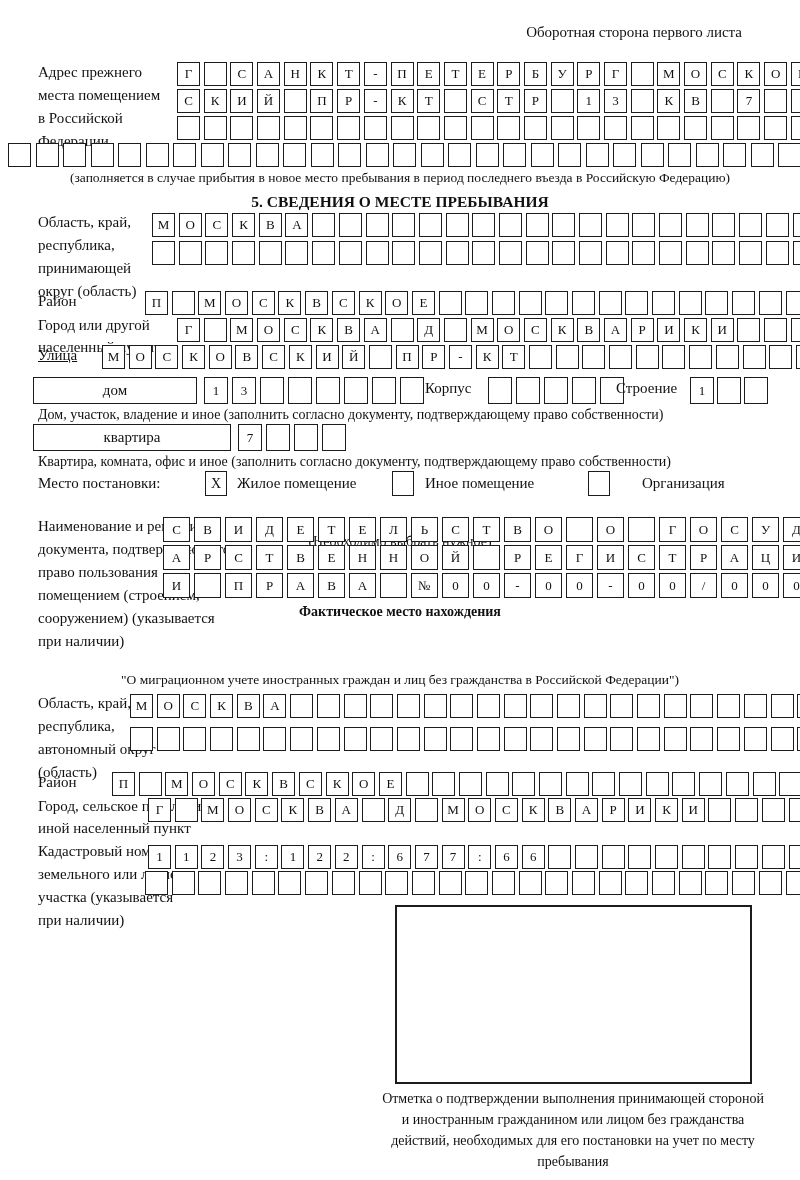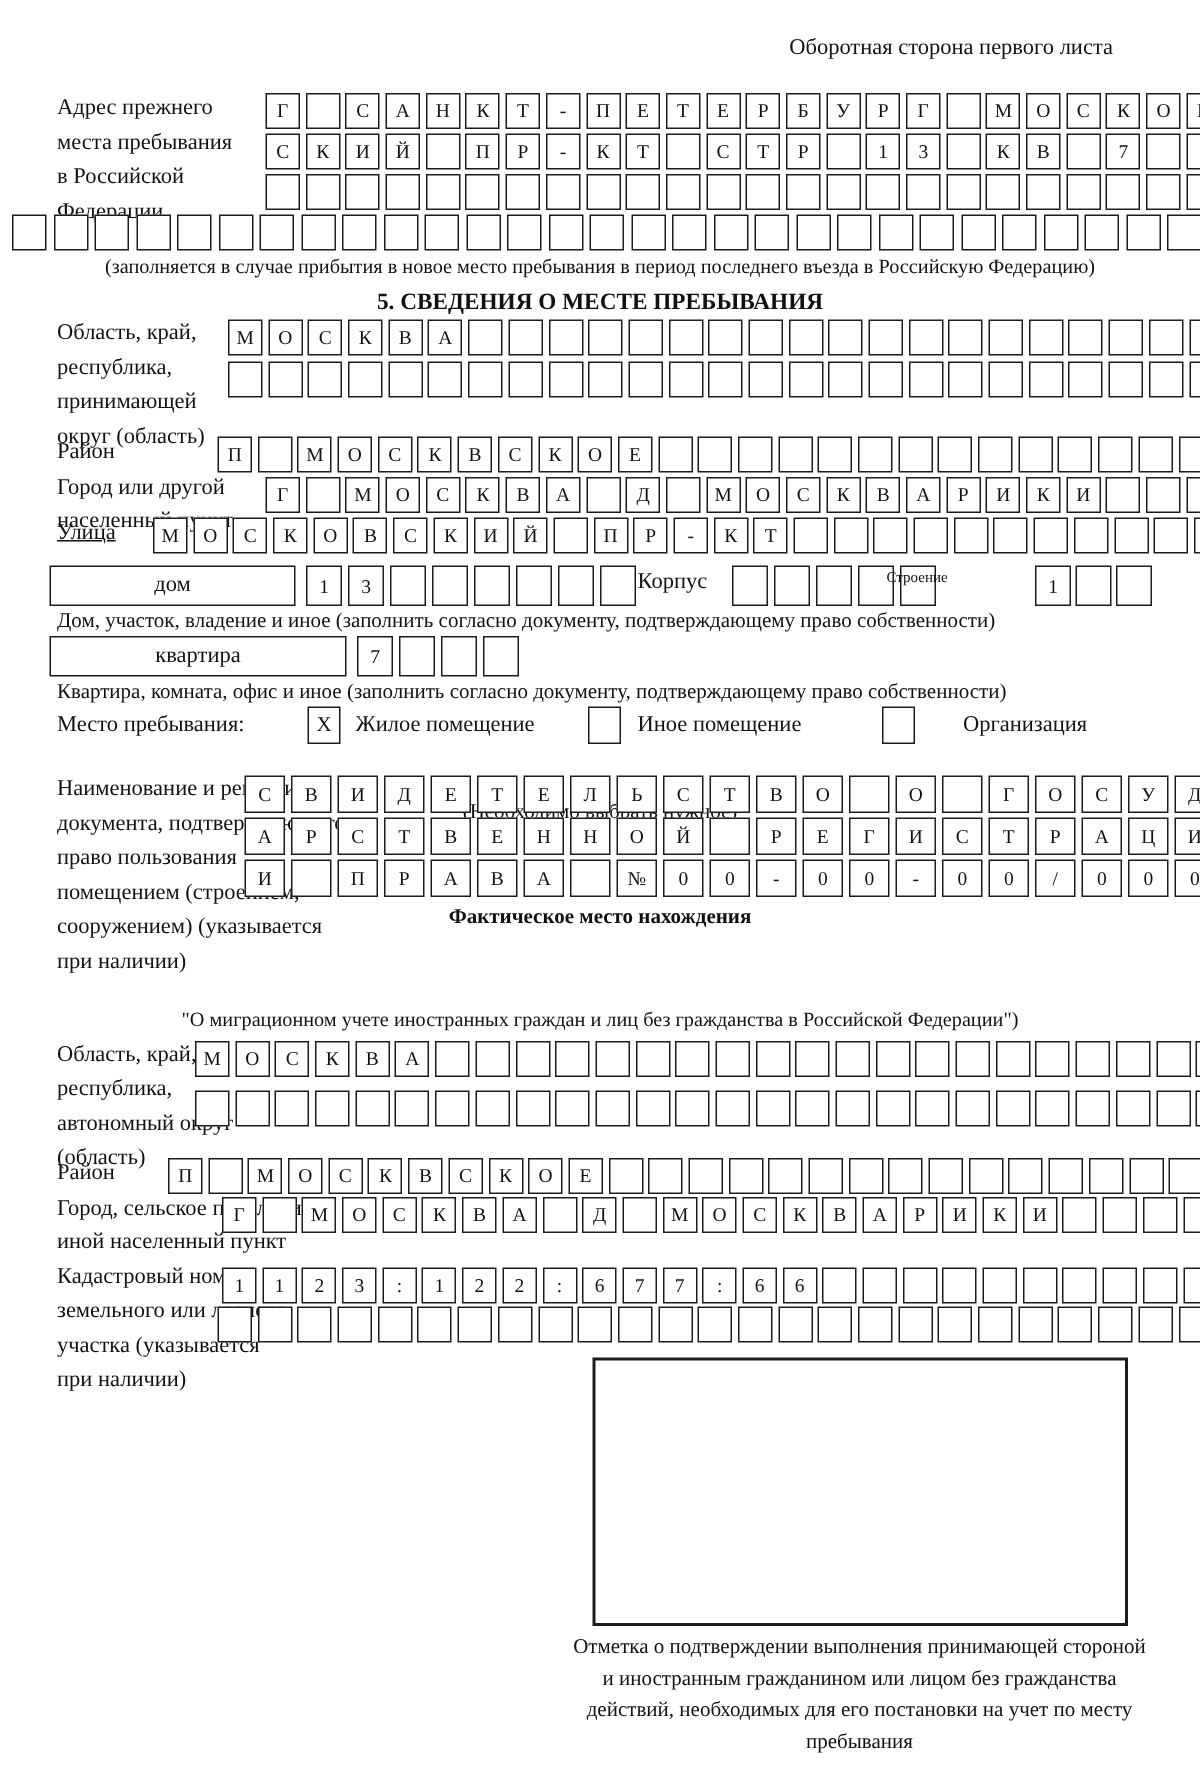--- a/index.html
+++ b/index.html
@@ -26,21 +26,21 @@
   .stamp{position:absolute;border:2px solid #1c1c1c;background:#fff;}
 </style>
 </head>
 <body>
 
 <div class="page">
 
   <div class="abs" style="top:24px;right:58px;font-size:15px;">Оборотная сторона первого листа</div>
 
   <div class="abs lbl" style="left:38px;top:61px;width:150px;">Адрес прежнего
-места пребывания
+места помещением
 в Российской
 Федерации</div>
   <div class="grid" style="left:177px;top:62px;">
       <span class="cell">Г</span>
       <span class="cell"></span>
       <span class="cell">С</span>
       <span class="cell">А</span>
       <span class="cell">Н</span>
       <span class="cell">К</span>
       <span class="cell">Т</span>
@@ -309,38 +309,38 @@
       <span class="cell"></span>
     </div>
   <div class="abs" style="left:425px;top:380px;font-size:15px;">Корпус</div>
   <div class="grid big" style="left:488px;top:377px;">
       <span class="cell"></span>
       <span class="cell"></span>
       <span class="cell"></span>
       <span class="cell"></span>
       <span class="cell"></span>
     </div>
-  <div class="abs" style="left:591px;top:380px;font-size:10px;text-align:center;">Строение</div>
+  <div class="abs" style="left:616px;top:380px;font-size:15px;text-align:center;">Строение</div>
   <div class="grid big" style="left:690px;top:377px;gap:3px;">
       <span class="cell">1</span>
       <span class="cell"></span>
       <span class="cell"></span>
     </div>
   <div class="abs" style="left:38px;top:407px;font-size:14px;">Дом, участок, владение и иное (заполнить согласно документу, подтверждающему право собственности)</div>
 
   <div class="wbox" style="left:33px;top:424px;width:196px;height:25px;">квартира</div>
   <div class="grid big" style="left:238px;top:424px;">
       <span class="cell">7</span>
       <span class="cell"></span>
       <span class="cell"></span>
       <span class="cell"></span>
     </div>
   <div class="abs" style="left:38px;top:454px;font-size:14px;">Квартира, комната, офис и иное (заполнить согласно документу, подтверждающему право собственности)</div>
 
-  <div class="abs" style="left:38px;top:475px;font-size:15px;">Место пребывания:</div>
+  <div class="abs" style="left:38px;top:475px;font-size:15px;">Место постановки:</div>
   <div class="chk" style="left:205px;top:471px;">X</div>
   <div class="abs" style="left:237px;top:475px;font-size:15px;">Жилое помещение</div>
   <div class="chk" style="left:392px;top:471px;"></div>
   <div class="abs" style="left:425px;top:475px;font-size:15px;">Иное помещение</div>
   <div class="chk" style="left:588px;top:471px;"></div>
   <div class="abs" style="left:642px;top:475px;font-size:15px;">Организация</div>
   <div class="abs center" style="top:498px;font-size:14px;margin-top:36px;">(Необходимо выбрать нужное)</div>
 
   <div class="abs lbl" style="left:38px;top:515px;width:220px;">Наименование и реквизиты
 документа, подтверждающего

